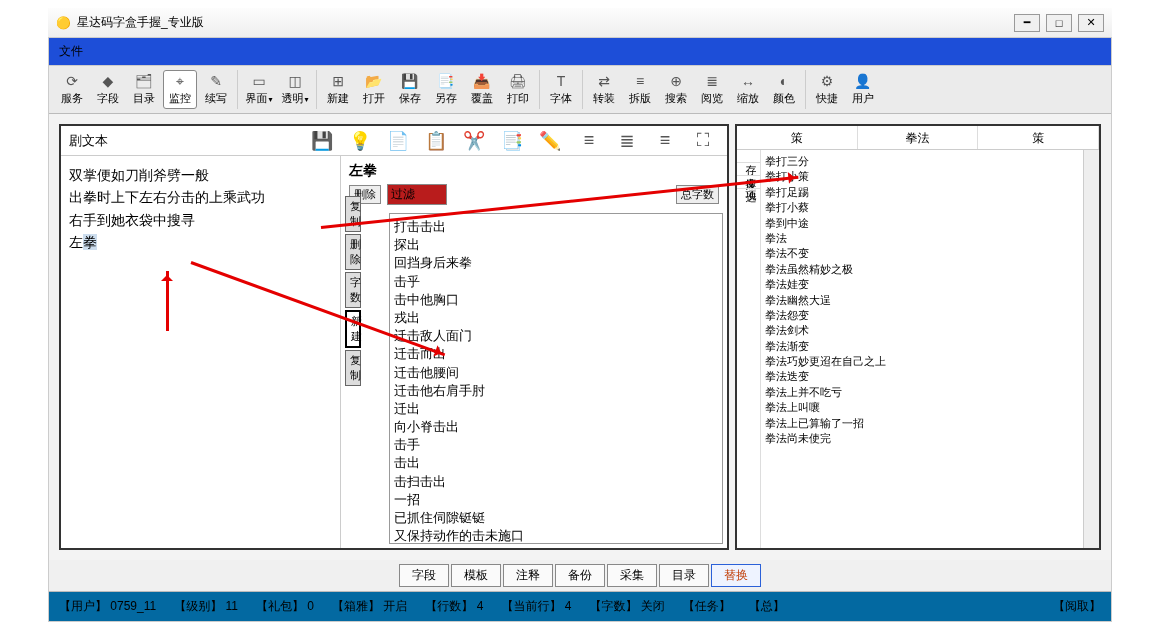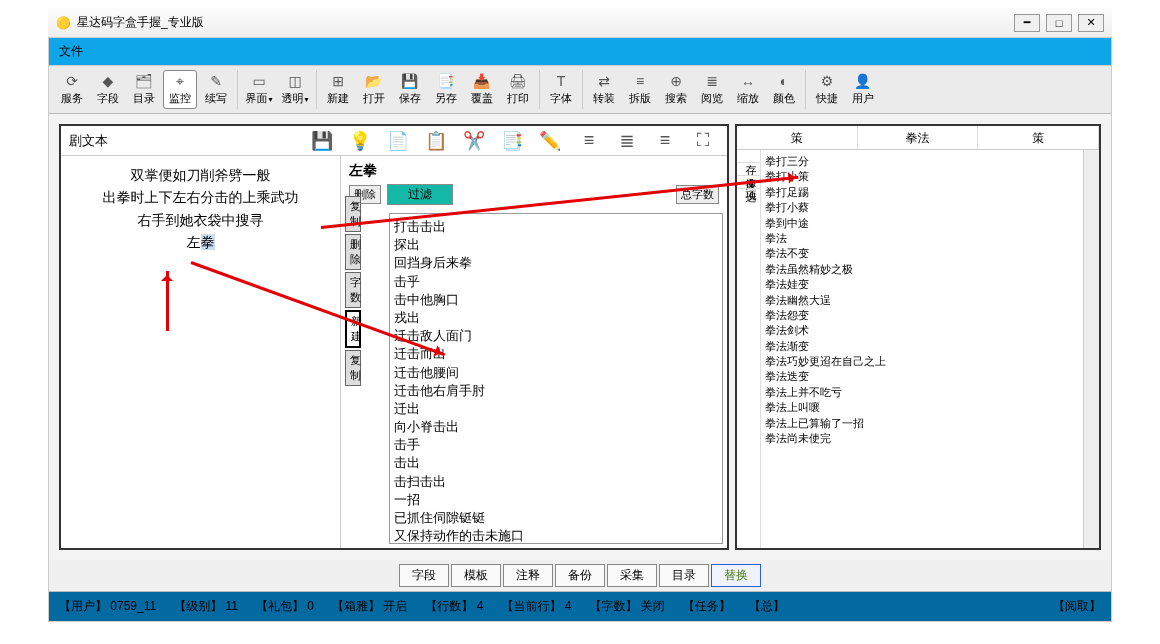--- a/index.html
+++ b/index.html
@@ -7,61 +7,61 @@
 .outer-frame { width: 1160px; height: 644px; background: #fff; position: relative; overflow: hidden; }
 .titlebar {
   height: 30px; display: flex; align-items: center; padding: 0 8px;
   background: linear-gradient(#fdfdfd, #eee); border-bottom: 1px solid #ccc;
   margin-left: 48px; margin-right: 48px; margin-top: 8px;
 }
 .titlebar .icon { margin-right: 6px; }
 .titlebar .spacer { flex: 1; }
 .win-controls { display: flex; gap: 6px; }
 .win-btn { width: 26px; height: 18px; border: 1px solid #999; background: #f0f0f0; display:flex; align-items:center; justify-content:center; font-size:11px; cursor:pointer; }
-.menubar { height: 28px; margin: 0 48px; background: #0ea5e9; border: 1px solid #ccc; border-top:none; display:flex; align-items:center; padding: 0 10px;}
+.menubar { height: 28px; margin: 0 48px; background: #1d4ed8; border: 1px solid #ccc; border-top:none; display:flex; align-items:center; padding: 0 10px;}
 .main-window { margin: 0 48px 8px; border:1px solid #ccc; border-top:none; background:#f7f7f7; display:flex; flex-direction:column; height:556px;}
 .toolbar { display:flex; background:#ebebeb; border-bottom:1px solid #bbb; padding: 4px 6px; gap:4px; flex-wrap:nowrap;}
 .tbgroup { display:flex; border-right:1px solid #ccc; padding-right:4px; gap:2px;}
 .tbgroup:last-child { border-right:none; }
 .tbbtn { width:34px; display:flex; flex-direction:column; align-items:center; justify-content:center; cursor:pointer; padding:2px 2px; border:1px solid transparent; border-radius:3px;}
 .tbbtn.active { background:#fff; border-color:#888;}
 .tbbtn .ico { font-size:14px; height:16px; color:#555;}
 .tbbtn .lbl { font-size:11px; margin-top:2px;}
 .dropdown-caret { font-size:8px; margin-left:1px;}
 .workspace { flex:1; display:flex; padding:10px; gap:6px; background:#f3f3f3; overflow:hidden;}
 .panel { background:#fff; border:2px solid #333; display:flex; flex-direction:column; }
 .panel-left { width:670px; position:relative;}
 .panel-right { flex:1; }
 .panel-header { height:30px; display:flex; align-items:center; padding:12px 8px; border-bottom:1px solid #ccc; gap:6px;}
 .panel-header .title { font-size:13px; }
 .panel-header .toolbar-icons { display:flex; gap:6px; margin-left:auto;}
 .tool-icon { width:32px; height:26px; display:flex; align-items:center; justify-content:center; font-size:18px; color:#555; cursor:pointer; border:1px solid transparent;}
 .content-split { flex:1; display:flex; overflow:hidden;}
-.text-pane { width:280px; border-right:1px solid #ccc; padding:8px; font-size:14px; line-height:1.6;text-align:center;}
+.text-pane { width:280px; border-right:1px solid #ccc; padding:8px; font-size:14px; line-height:1.6;}
 .text-pane .hl { background:#cde; }
 .context-pane { flex:1; display:flex; flex-direction:column; padding:4px; position:relative;}
 .ctx-header { display:flex; align-items:center; gap:6px; padding:2px 4px;}
 .ctx-title { font-size:14px; font-weight:bold;}
 .small-btn { border:1px solid #888; background:#eee; padding:1px 4px; font-size:11px; cursor:pointer;}
-.input-box { border:1px solid #888; padding:1px 20px; font-size:12px; background:#14b8a6; min-width:60px;}
+.input-box { border:1px solid #888; padding:1px 3px; font-size:12px; background:#b91c1c; min-width:60px;}
 .ctx-buttons { display:flex; flex-direction:column; gap:2px; position:absolute; left:4px; top:40px;}
 .ctx-btn { border:1px solid #666; background:#ddd; padding:2px 4px; font-size:11px; cursor:pointer; width:16px; text-align:center;}
 .ctx-btn.selected { background:#fff; border:2px solid #000;}
 .ctx-list { margin-left:44px; margin-top:6px; border:1px solid #999; flex:1; overflow:auto; padding:4px; font-size:13px; line-height:1.4; background:#fff;}
 .right-head { display:flex; border-bottom:1px solid #ccc; height:24px;}
 .right-head .col { flex:1; text-align:center; font-size:12px; border-right:1px solid #ddd; line-height:24px;}
 .right-body { flex:1; display:flex; overflow:hidden;}
 .right-sidebar { width:24px; display:flex; flex-direction:column; border-right:1px solid #ddd;}
 .vtab { flex:0 0 auto; writing-mode:vertical-rl; text-orientation:upright; padding:6px 2px; font-size:11px; border-bottom:1px solid #ddd; cursor:pointer; text-align:center;}
 .vtab.active { background:#fff;}
 .right-list { flex:1; overflow:auto; padding:4px; font-size:11px; line-height:1.4;}
 .right-scroll { width:16px; background:#eee; border-left:1px solid #ccc;}
 .bottom-tabs { display:flex; justify-content:center; gap:2px; padding:4px 0; background:#f0f0f0;}
 .bottom-tabs .btab { border:1px solid #888; background:#fafafa; padding:2px 12px; font-size:12px; cursor:pointer;}
-.bottom-tabs .btab.active { color:#4d7c0f; border-color:#2a60d8; background:#eef3ff;}
+.bottom-tabs .btab.active { color:#c2410c; border-color:#2a60d8; background:#eef3ff;}
 .statusbar { height:30px; border-top:1px solid #bbb; display:flex; align-items:center; padding:0 10px; font-size:12px; gap:18px; background:#0369a1;}
 .statusbar .item { white-space:nowrap;}
 .statusbar .spacer { flex:1;}
 
 .annotation-layer { position:absolute; inset:0; pointer-events:none;}
 .arrow { position:absolute; height:3px; background:#e40000; transform-origin:0 50%;}
 .arrow::after { content:''; position:absolute; right:-2px; top:-5px; border:6px solid transparent; border-left-color:#e40000;}
 .arrow-up { position:absolute; width:3px; background:#e40000; transform-origin:50% 100%;}
 .arrow-up::after { content:''; position:absolute; left:-5px; top:-2px; border:6px solid transparent; border-bottom-color:#e40000;}
 </style>

